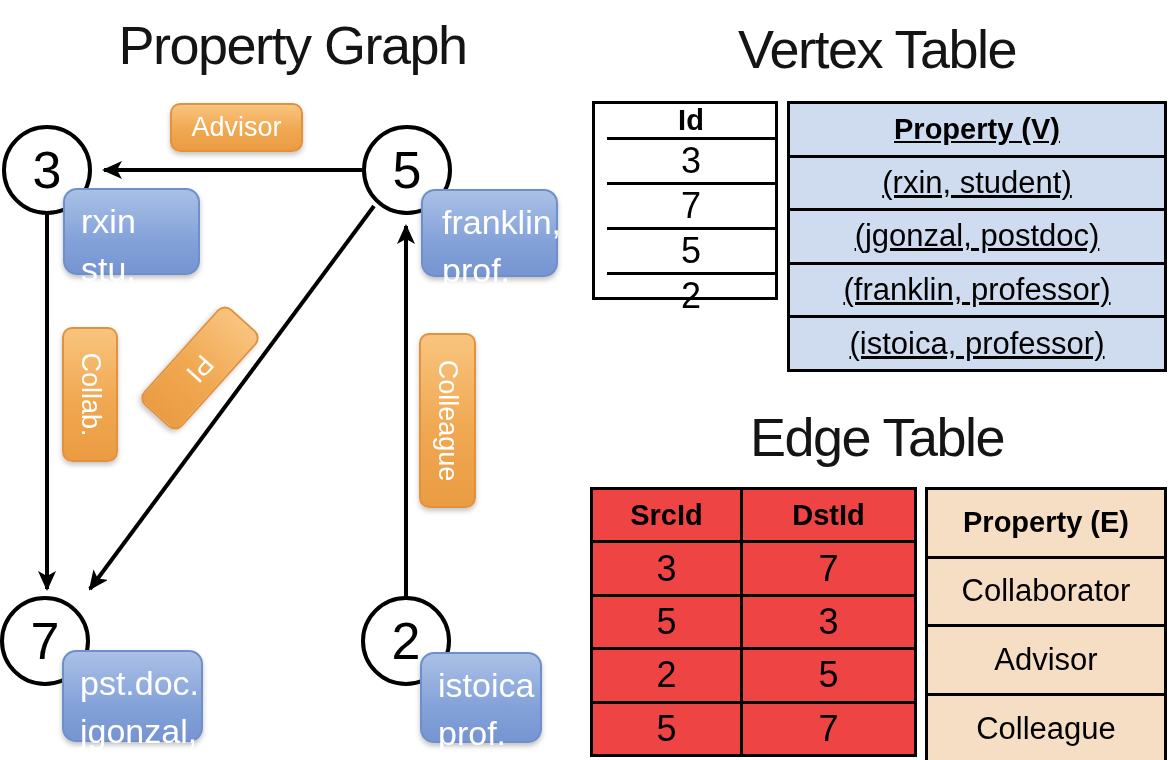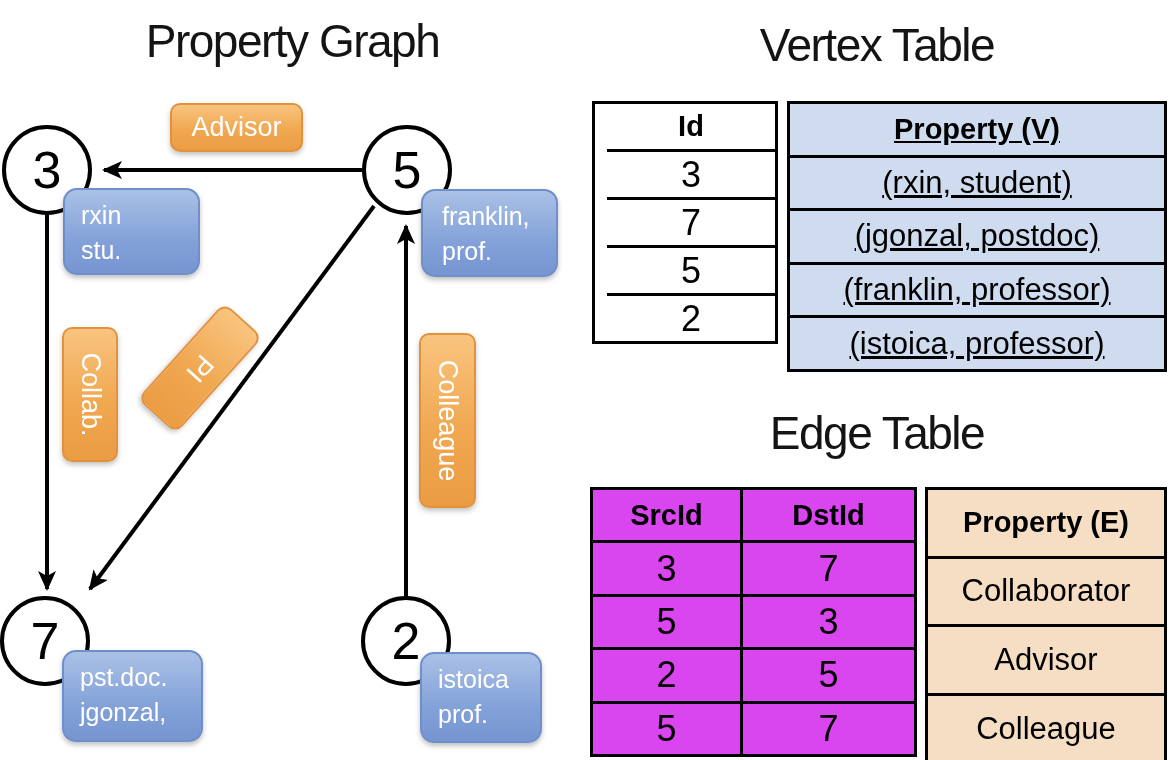--- a/index.html
+++ b/index.html
@@ -1,21 +1,21 @@
 <!DOCTYPE html>
 <html><head>
 <meta charset="utf-8">
 <style>
   html,body{margin:0;padding:0;background:#fff;}
   .canvas{
     position:relative;width:1170px;height:760px;background:#fff;overflow:hidden;
     font-family:"Liberation Sans",sans-serif;color:#000;
   }
   .big-title{
-    position:absolute;text-align:center;font-size:46px;font-weight:400;
+    position:absolute;text-align:center;font-size:54px;font-weight:400;
     letter-spacing:-1.5px;color:#141414;white-space:nowrap;
   }
   
   .node{
     position:absolute;width:90px;height:90px;border-radius:50%;
     background:#fff;border:4px solid #000;box-sizing:border-box;
     display:flex;align-items:center;justify-content:center;
     font-size:52px;font-weight:400;z-index:3;
   }
   
@@ -25,37 +25,37 @@
     border:2px solid #e2923c;box-shadow:0 3px 5px rgba(110,110,110,.4);
     display:flex;align-items:center;justify-content:center;
     color:#fff;font-size:27px;
   }
   .elabel .vtext{transform:rotate(90deg);white-space:nowrap;}
   
   .vbox{
     position:absolute;z-index:5;border-radius:14px;box-sizing:border-box;
     background:linear-gradient(180deg,#aac1e6 0%,#84a2d9 60%,#7695d1 100%);
     border:2px solid #6f8fca;box-shadow:0 3px 5px rgba(100,100,100,.4);
-    color:#fff;font-size:25px;line-height:1.4;padding:8px 6px 0 16px;
+    color:#fff;font-size:34px;line-height:1.4;padding:8px 6px 0 16px;
   }
   
   .tcol{
     position:absolute;box-sizing:border-box;border:3px solid #000;background:#fff;
     display:flex;flex-direction:column;
   }
   .tcol.blue{background:#cfdcf0;text-decoration:underline;}
   .tcol.tan{background:#f5dec3;}
   .trow{
     flex:1;display:flex;align-items:center;justify-content:center;
     font-size:31px;border-top:3px solid #000;white-space:nowrap;
   }
   .trow:first-child{border-top:none;}
   .trow.hdr{font-weight:bold;font-size:29px;}
   .trow.num{font-size:36px;}
-  .twin{position:absolute;box-sizing:border-box;border:3px solid #000;background:#d946ef;display:flex;}
+  .twin{position:absolute;box-sizing:border-box;border:3px solid #000;background:#ef4444;display:flex;}
   .twin .icol{display:flex;flex-direction:column;box-sizing:border-box;}
   .twin .icol:first-child{border-right:3px solid #000;}
   svg.edges{position:absolute;left:0;top:0;z-index:2;}
 </style>
 </head>
 <body>
 
 <div class="canvas">
 
   <div class="big-title" style="left:0;top:14px;width:585px;">Property Graph</div>
@@ -110,21 +110,21 @@
     <div>pst.doc.</div>
     <div>jgonzal,</div>
   </div>
   <div class="vbox" style="left:420px;top:652px;width:122px;height:91px;">
     <div>istoica</div>
     <div>prof.</div>
   </div>
 
   <div class="big-title" style="left:587px;top:18px;width:580px;">Vertex Table</div>
 
-  <div class="tcol" style="left:592px;top:101px;width:186px;height:243px;padding-left:12px;">
+  <div class="tcol" style="left:592px;top:101px;width:186px;height:199px;padding-left:12px;">
     <div class="trow hdr">Id</div>
     <div class="trow num">3</div>
     <div class="trow num">7</div>
     <div class="trow num">5</div>
     <div class="trow num">2</div>
   </div>
 
   <div class="tcol blue" style="left:787px;top:101px;width:380px;height:271px;">
     <div class="trow hdr">Property (V)</div>
     <div class="trow">(rxin, student)</div>

